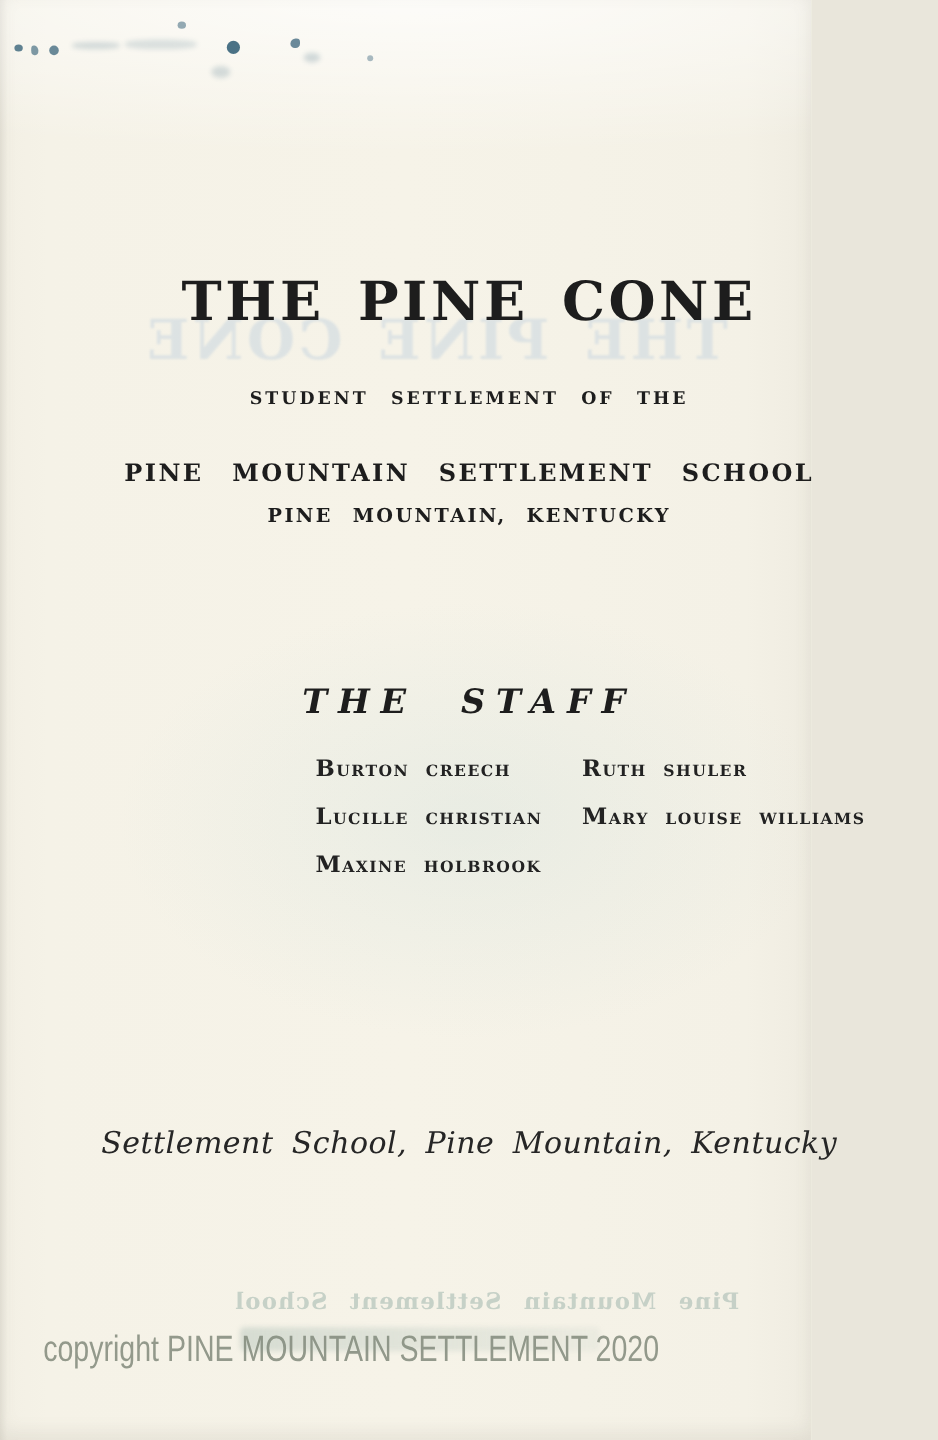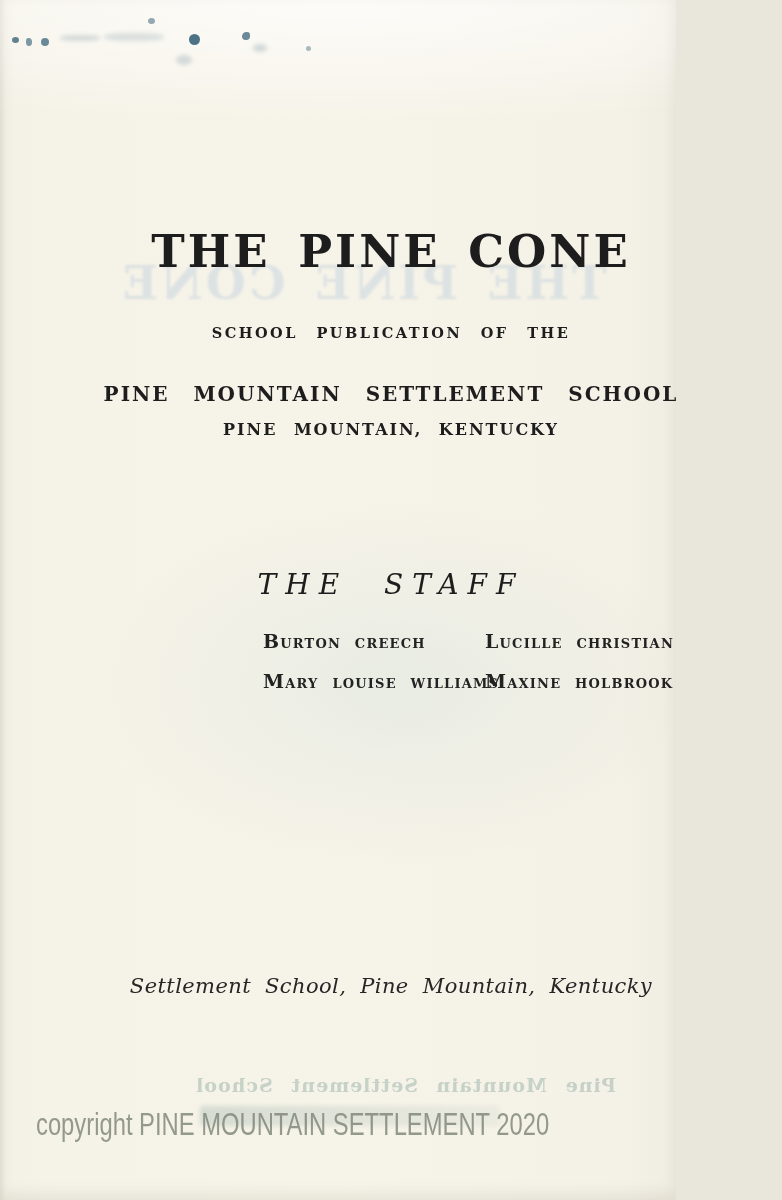--- a/index.html
+++ b/index.html
@@ -61,21 +61,21 @@
     font-size:20px;font-weight:600;letter-spacing:2px;word-spacing:15px;
     white-space:nowrap;
   }
   .org2{
     top:420px;
     font-size:16px;font-weight:600;letter-spacing:2px;word-spacing:9px;
     white-space:nowrap;
   }
   .staff-heading{
     top:568px;
-    font-size:28px;font-weight:normal;font-style:italic;
+    font-size:28px;font-weight:bold;font-style:italic;
     letter-spacing:9px;word-spacing:18px;
     white-space:nowrap;
   }
   .staff-grid{
     left:238px;top:630px;width:420px;
     display:grid;grid-template-columns:222px auto;
     grid-auto-rows:40px;
     margin-left:25px;
   }
   .staff-name{
@@ -86,22 +86,22 @@
   }
   .staff-name::first-letter{text-transform:uppercase;}
   
   .colophon1{
     top:906px;
     font-size:21px;font-style:italic;font-weight:500;
     word-spacing:7px;letter-spacing:.4px;white-space:nowrap;color:#262626;
   }
   .colophon2{
     top:938px;
-    font-size:21px;font-style:italic;font-weight:500;
-    word-spacing:7px;letter-spacing:.4px;white-space:nowrap;color:#262626;margin-top:36px;
+    font-size:25px;font-style:italic;font-weight:500;
+    word-spacing:7px;letter-spacing:.4px;white-space:nowrap;color:#262626;
   }
   .watermark{
     left:36px;top:1108px;
     font-family:"Liberation Sans","DejaVu Sans",sans-serif;
     font-size:29px;color:#828a7c;opacity:.85;
     transform:scaleX(.82) scaleY(1.05);transform-origin:left top;
     letter-spacing:0px;white-space:nowrap;font-weight:400;
   }
 
   
@@ -134,30 +134,31 @@
     <span class="speck s8"></span>
     <span class="speck s9"></span>
     <span class="speck s10"></span>
     <span class="speck s11"></span>
   </div>
 
   <div class="abs ghost-title">THE PINE CONE</div>
 
   <div class="abs center title ink">THE PINE CONE</div>
 
-  <div class="abs center subtitle ink">SCHOOL PUBLICATION OF THE</div>
+  <div class="abs center subtitle ink">STUDENT SETTLEMENT OF THE</div>
 
   <div class="abs center org1 ink">PINE MOUNTAIN SETTLEMENT SCHOOL</div>
 
   <div class="abs center org2 ink">PINE MOUNTAIN, KENTUCKY</div>
 
   <div class="abs center staff-heading ink">THE STAFF</div>
 
   <div class="abs staff-grid">
     <span class="staff-name">Burton Creech</span>
+    <span class="staff-name">Ruth Shuler</span>
     <span class="staff-name">Lucille Christian</span>
     <span class="staff-name">Mary Louise Williams</span>
     <span class="staff-name">Maxine Holbrook</span>
     <span class="staff-name"></span>
   </div>
 
   <div class="abs center colophon2">Settlement School, Pine Mountain, Kentucky</div>
 
   <div class="abs ghost-bottom1">Pine Mountain Settlement School</div>
   <div class="abs ghost-bottom2"></div>

